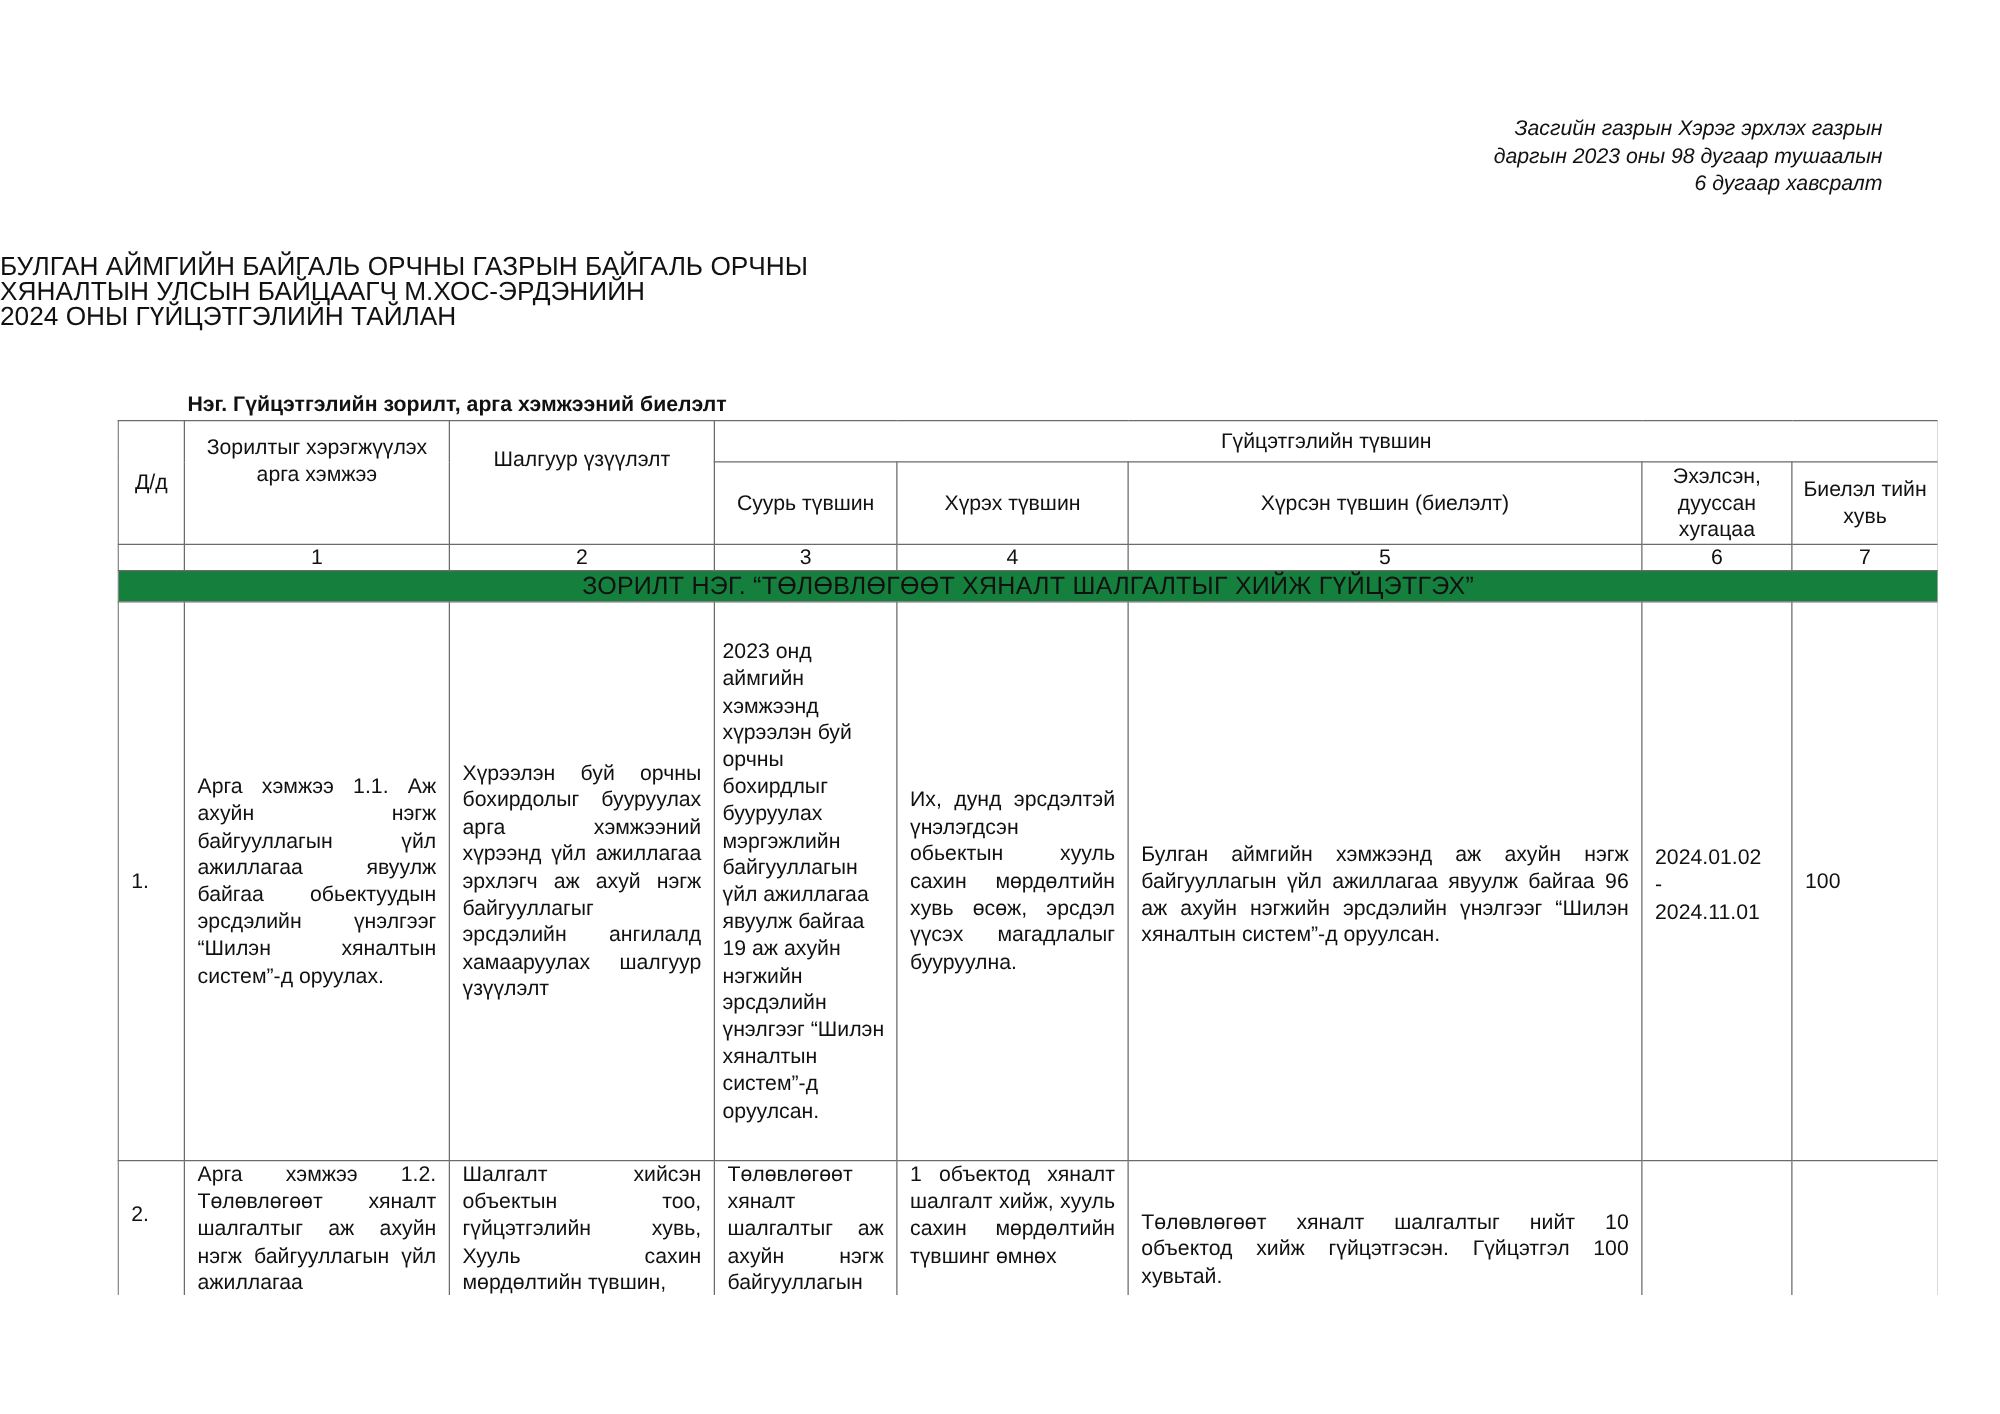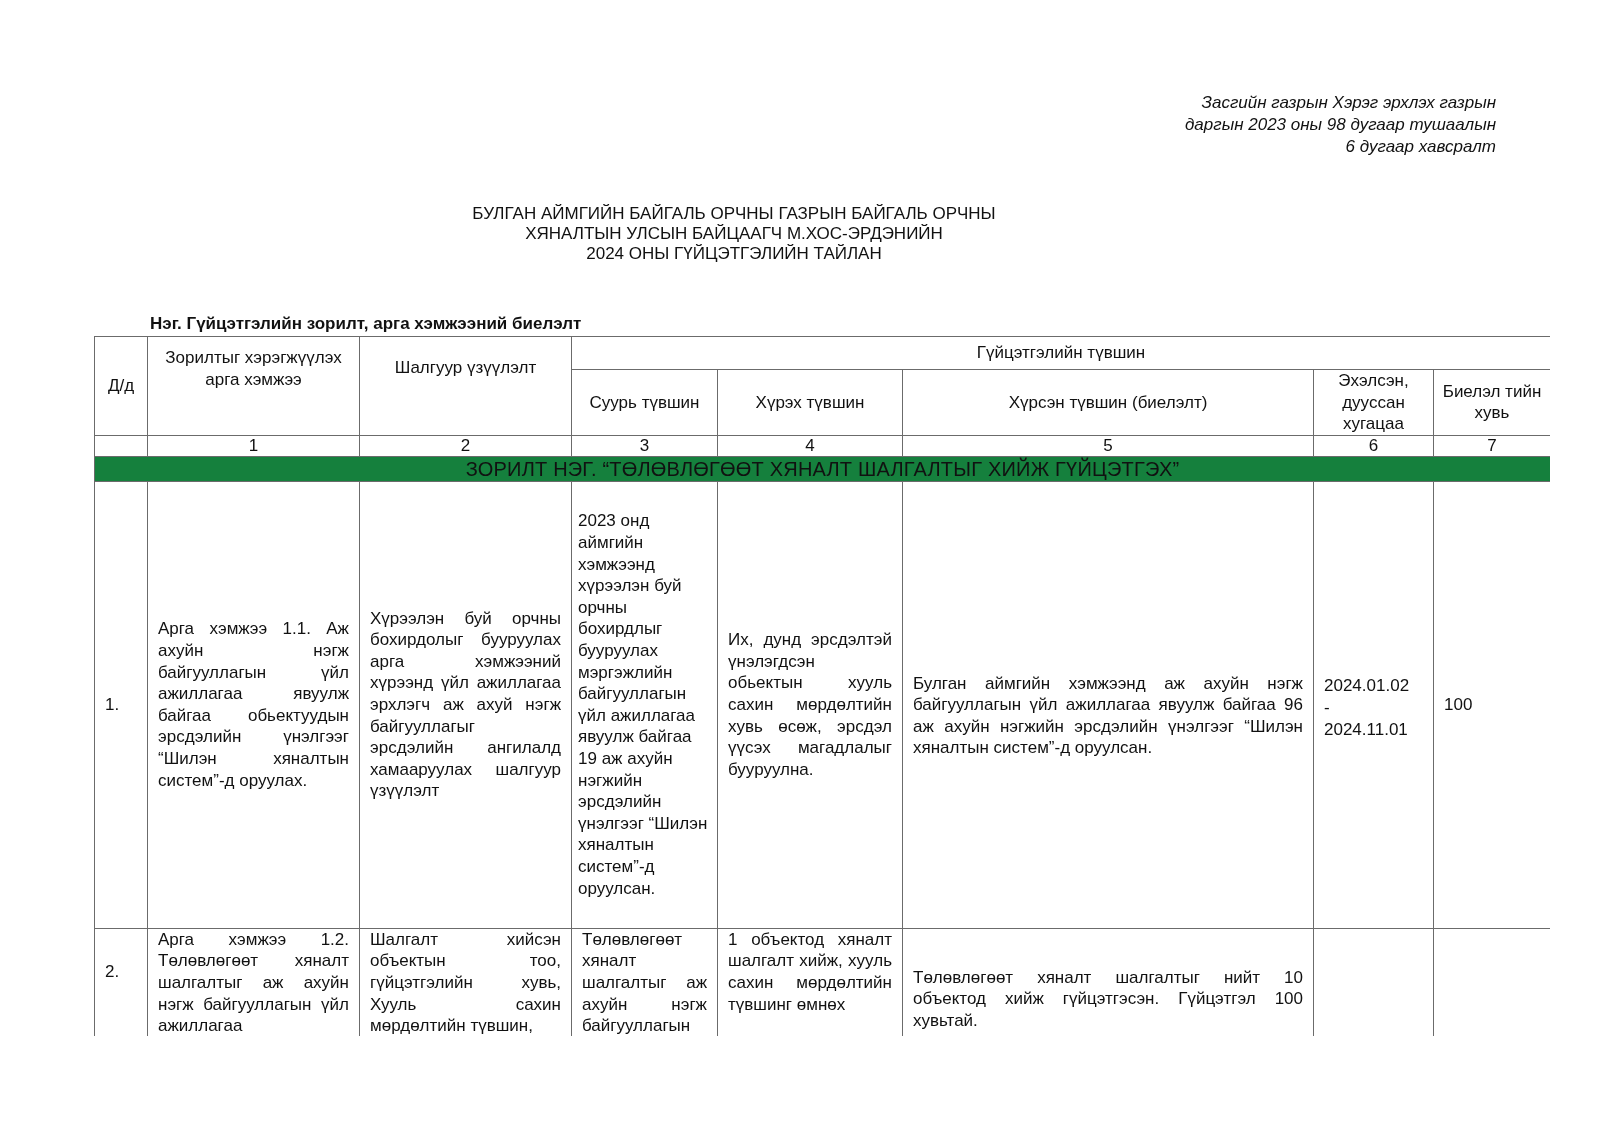--- a/index.html
+++ b/index.html
@@ -1,26 +1,26 @@
 <!DOCTYPE html>
 <html><head>
   <meta charset="utf-8">
   <style>
     html, body { margin: 0; padding: 0; background: #ffffff; }
     body {
       width: 1600px; height: 1131px; position: relative; overflow: hidden;
       font-family: "Liberation Sans", sans-serif; color: #111;
     }
     .header-note {
-      position: absolute; right: 104px; top: 92px;
+      position: absolute; right: 94px; top: 92px;
       text-align: right; font-style: italic; font-size: 17px; line-height: 22px;
     }
     .doc-title {
       position: absolute; left: 0; width: 1468px; top: 204px;
-      text-align: center; font-size: 17px; line-height: 20px; text-transform: none;
+      text-align: left; font-size: 21px; line-height: 20px; text-transform: none;
     }
     .section-title {
       position: absolute; left: 150px; top: 314px; font-weight: bold; font-size: 17px;
     }
     .table-wrap {
       position: absolute; left: 94px; top: 336px; width: 1456px; height: 700px; overflow: hidden;
     }
     table {
       border-collapse: collapse; table-layout: fixed; width: 1456px;
       font-size: 17px; line-height: 21.6px;

